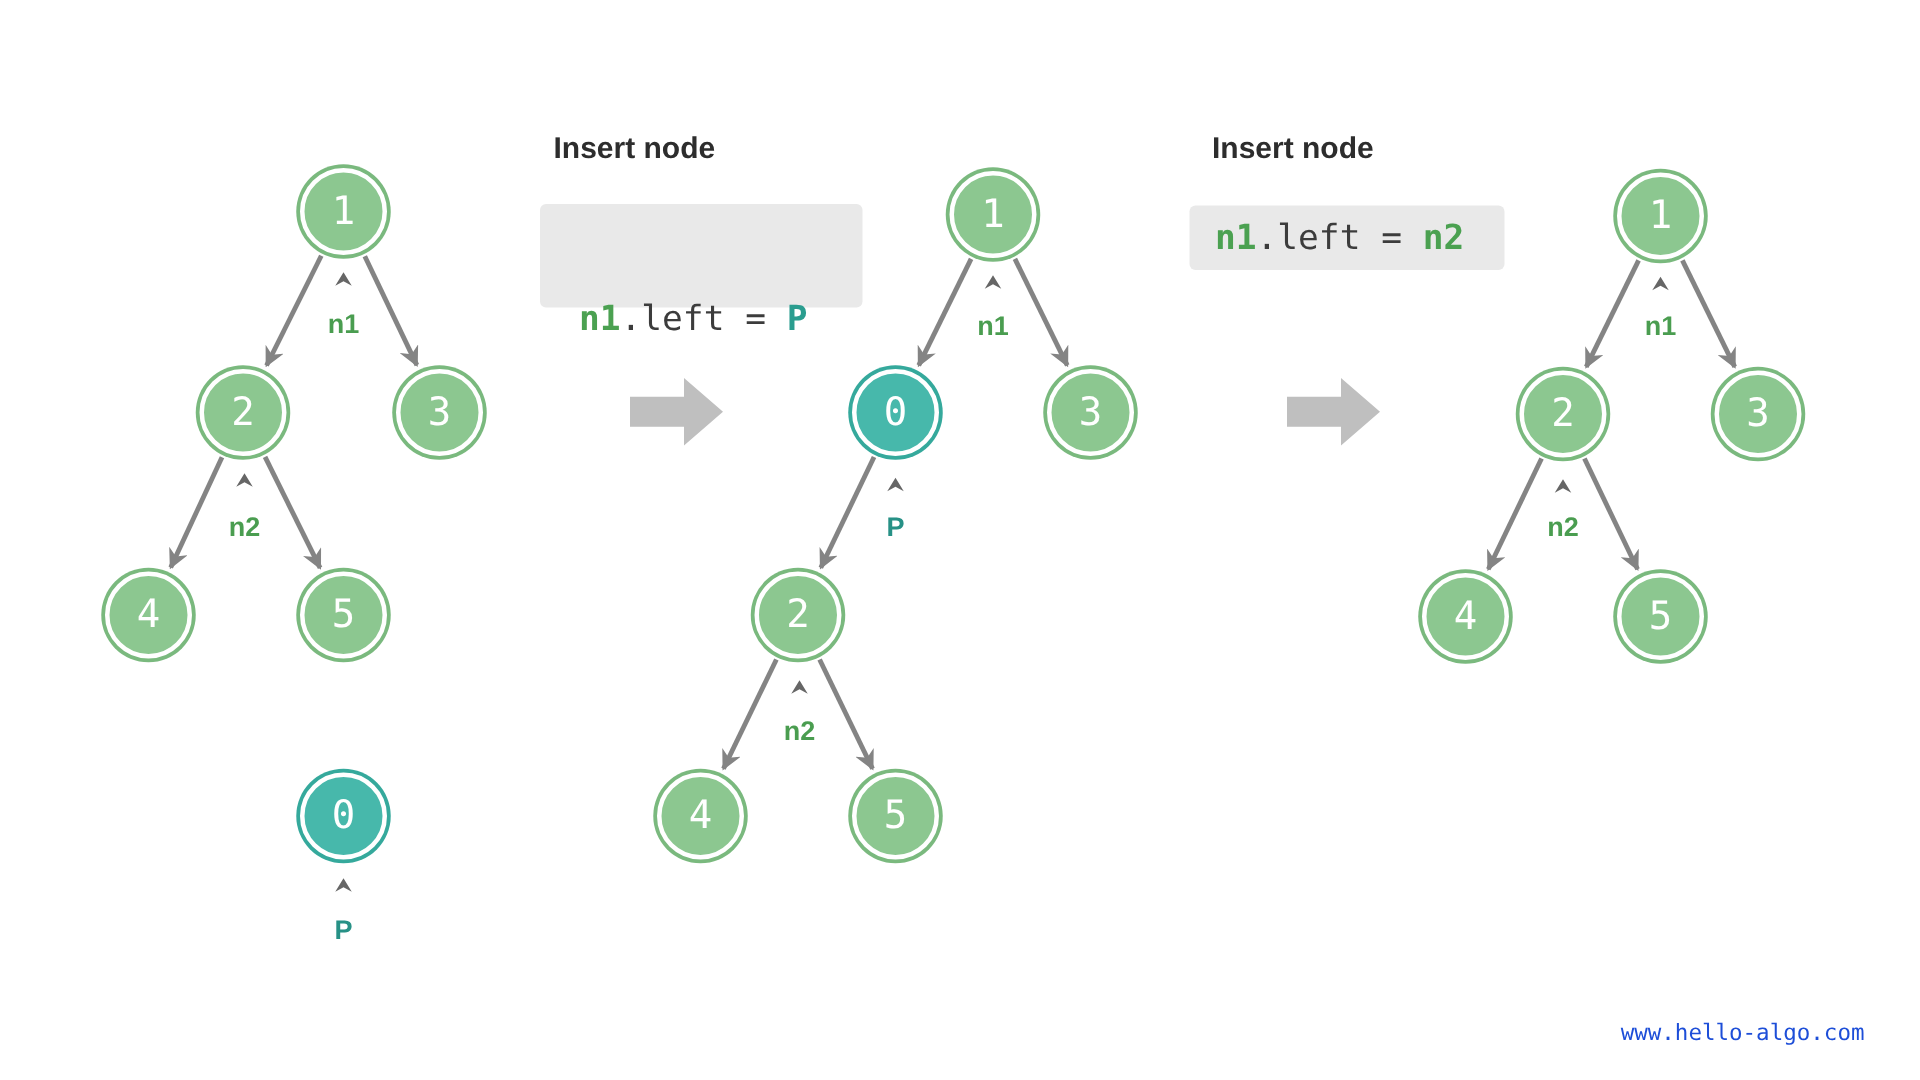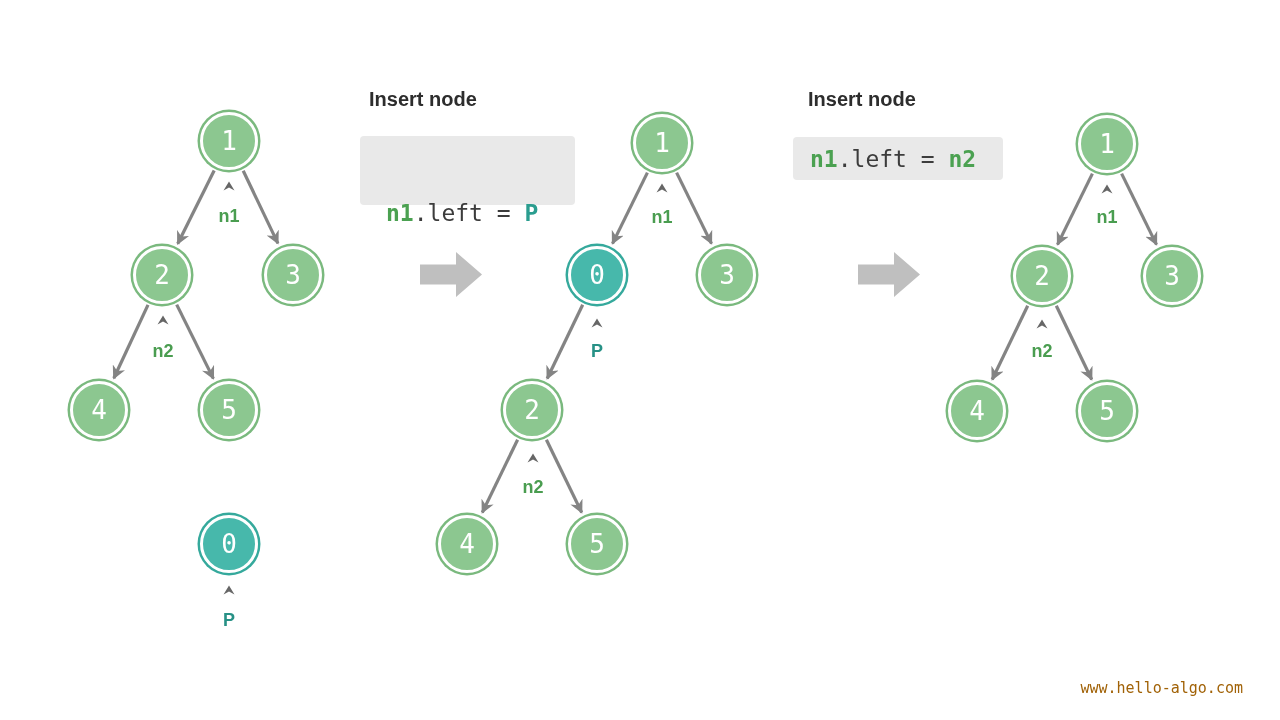--- a/index.html
+++ b/index.html
@@ -38,21 +38,21 @@
   .code-box.two-line{left:343px;top:136px;width:215px;height:69px;padding:7px 0 12px 26px;box-sizing:border-box;margin-left:17px;}
   .code-box.two-line .code-line{line-height:37px;}
   .code-box.one-line{left:793px;top:137px;width:210px;height:43px;box-sizing:border-box;
     display:flex;align-items:center;padding-left:17px;}
   .tok-g{color:#4ba151;font-weight:bold;}
   .tok-t{color:#2a9d8f;font-weight:bold;}
   .tok-p{color:#3c3c3c;}
 
   .watermark{
     position:absolute;right:37px;top:679px;
-    font-family:"DejaVu Sans Mono",monospace;font-size:15px;color:#a16207;
+    font-family:"DejaVu Sans Mono",monospace;font-size:15px;color:#1d4ed8;
   }
 </style>
 </head>
 <body>
 
 <div class="canvas">
 
   <svg class="overlay" viewBox="0 0 1280 720">
     <defs>
       <marker id="ah" viewBox="0 0 10 10" refX="9" refY="5" markerWidth="4.2" markerHeight="4.2" orient="auto-start-reverse">

